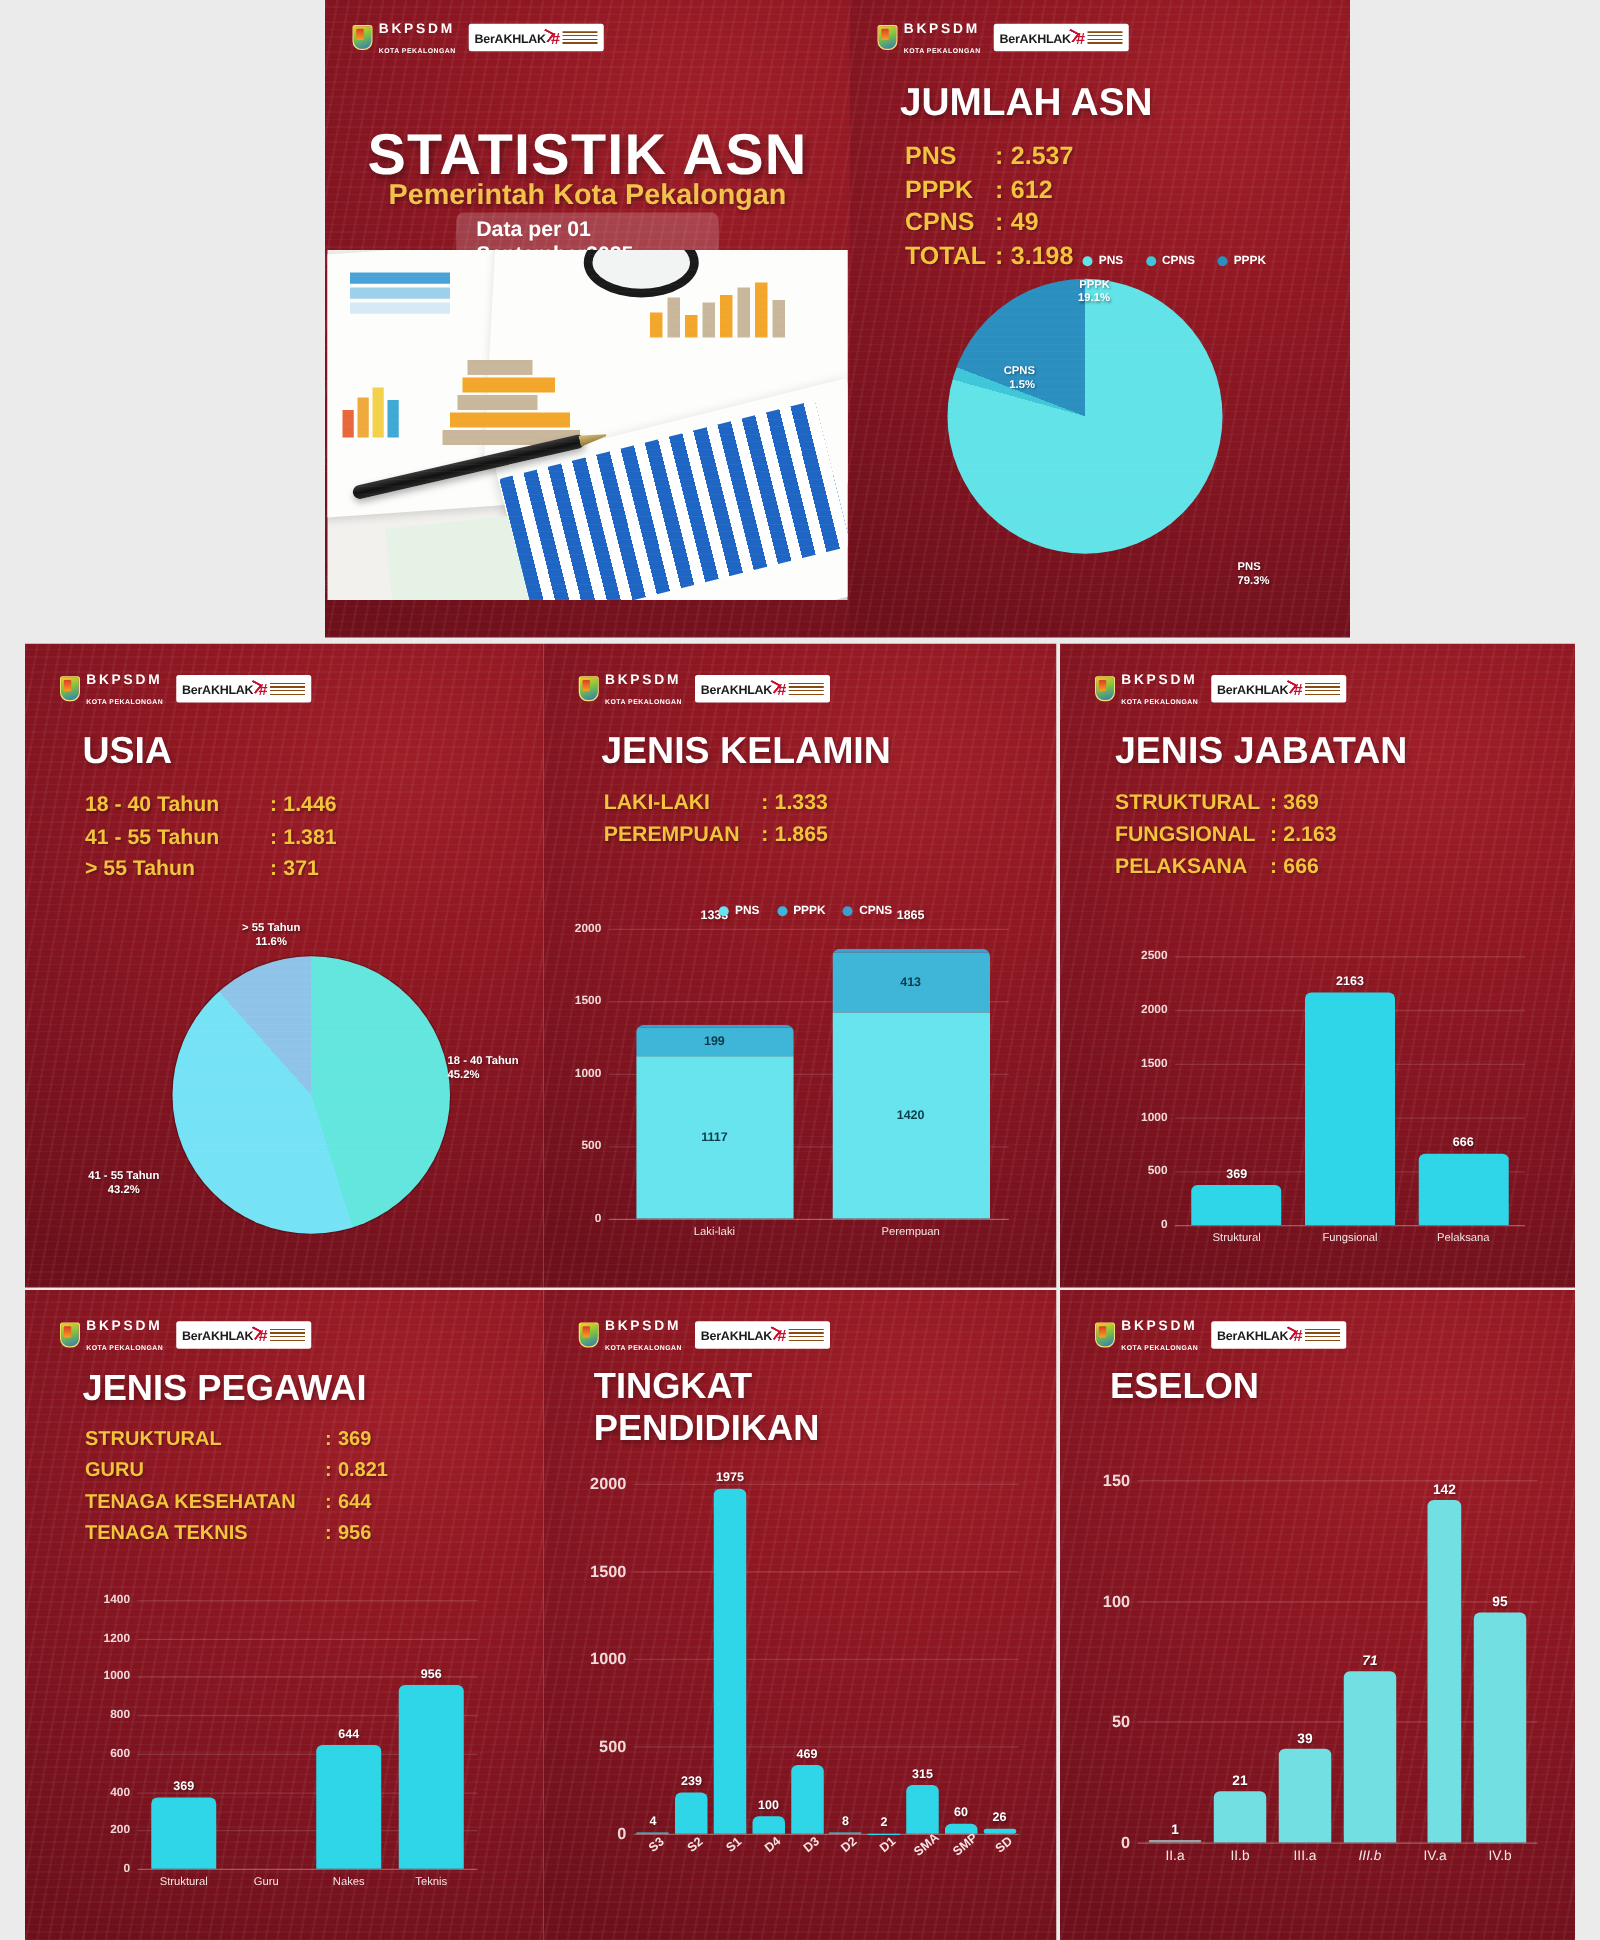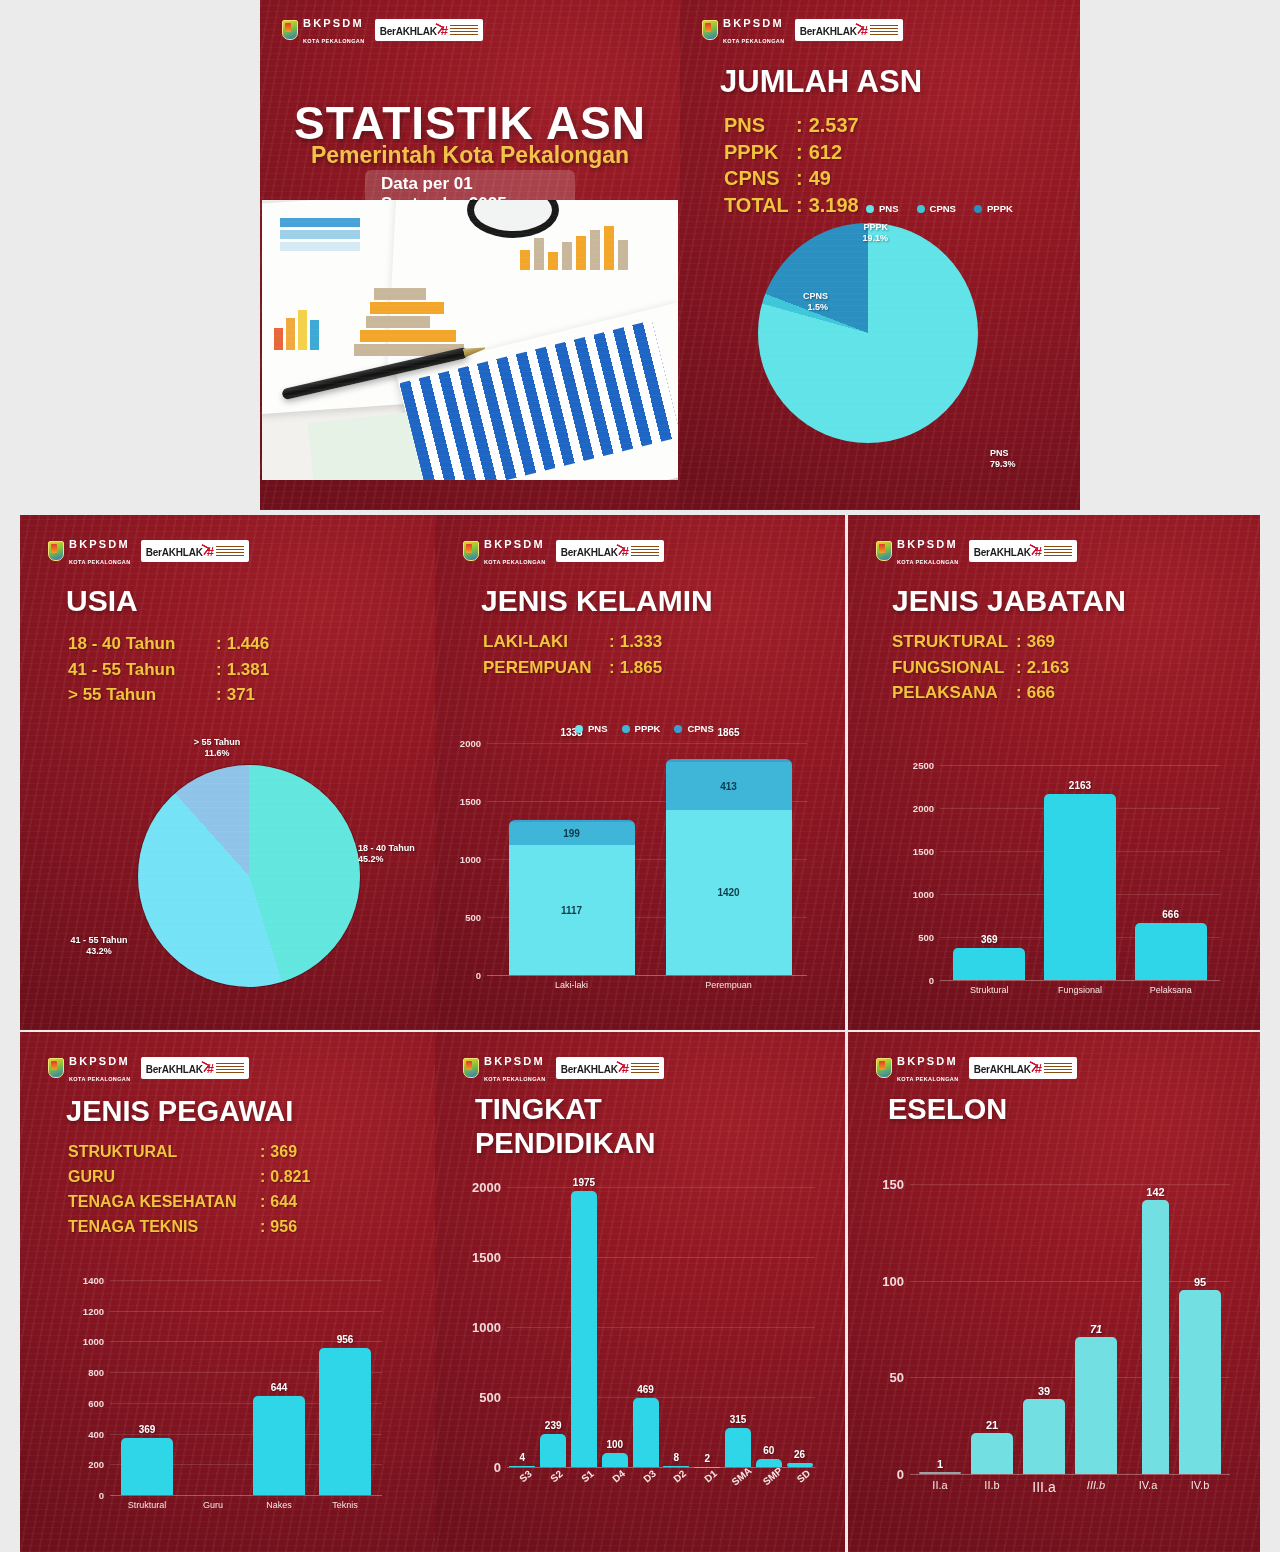--- a/index.html
+++ b/index.html
@@ -644,21 +644,21 @@
             </div>
           <span class="bcat rot">S1</span>
           </div>
         <div class="bcol" style="width:26px;">
           <div class="brect" style="height:14px;">
               <span class="bval">100</span>
             </div>
           <span class="bcat rot">D4</span>
           </div>
         <div class="bcol" style="width:26px;">
-          <div class="brect" style="height:69px;">
+          <div class="brect" style="height:55px;">
               <span class="bval">469</span>
             </div>
           <span class="bcat rot">D3</span>
           </div>
         <div class="bcol" style="width:26px;">
           <div class="brect" style="height:1.1px; border-radius:1px;">
               <span class="bval">8</span>
             </div>
           <span class="bcat rot">D2</span>
           </div>
@@ -729,21 +729,21 @@
         <div class="bcol" style="width:42px;">
           <div class="brect" style="height:40.6px; background:#72e0e3;">
             <span class="bval" style="font-size:11px;">21</span>
             </div>
           <span class="bcat" style="font-size:11px;">II.b</span>
           </div>
         <div class="bcol" style="width:42px;">
           <div class="brect" style="height:75.4px; background:#72e0e3;">
             <span class="bval" style="font-size:11px;">39</span>
             </div>
-          <span class="bcat" style="font-size:14px;">III.a</span>
+          <span class="bcat" style="font-size:11px;">III.a</span>
           </div>
         <div class="bcol" style="width:42px;font-style:italic;">
           <div class="brect" style="height:137.3px; background:#72e0e3;">
             <span class="bval" style="font-size:11px;">71</span>
             </div>
           <span class="bcat" style="font-size:11px;">III.b</span>
           </div>
         <div class="bcol" style="width:42px;padding-left:15px;">
           <div class="brect" style="height:274.5px; background:#72e0e3;">
             <span class="bval" style="font-size:11px;">142</span>

